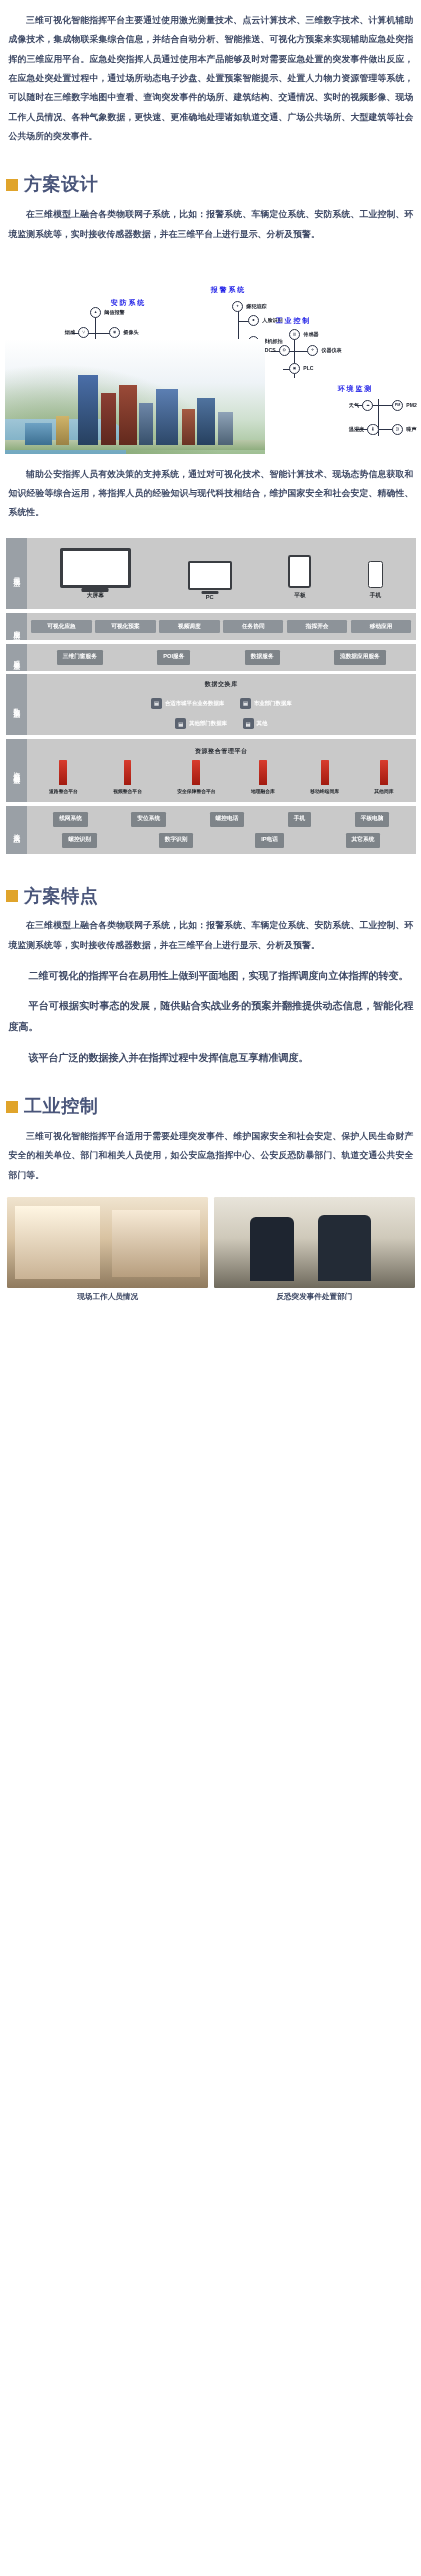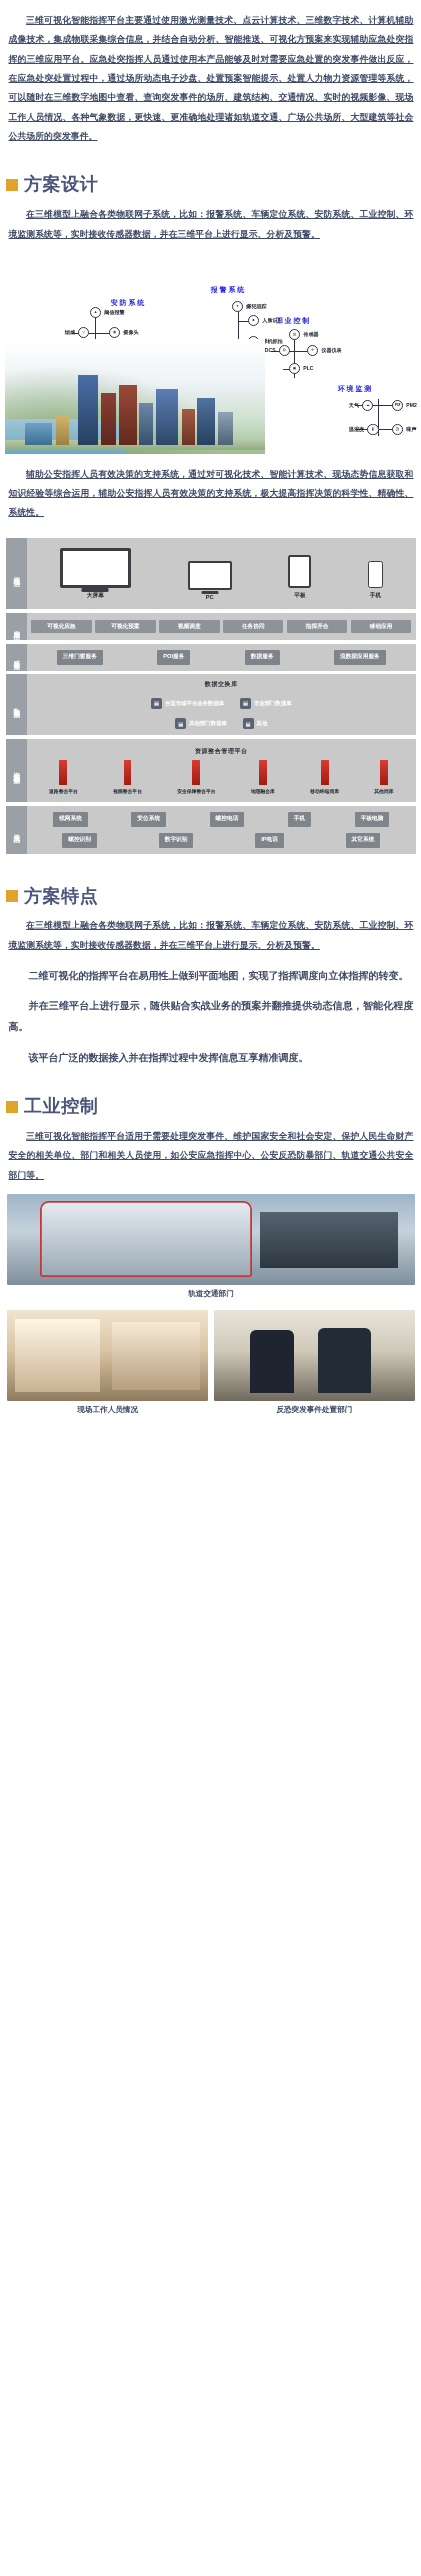--- a/index.html
+++ b/index.html
@@ -31,21 +31,20 @@
   
   .para {
     margin: 11px 8.5px 0 8.5px;
     font-size: 8.8px;
     line-height: 2.2;
     letter-spacing: 0.1px;
     text-align: justify;
     color:#3f4a66;
     font-weight: 600;
     text-indent: 2em;
-    text-decoration: underline;
   }
 
   .gap-sm { height: 15.7px; }
   .gap-md { height: 29px; }
 
   
   .iot-wrap {
     margin: 9.7px 4.8px 0 4.8px;
     height: 200px;
     position: relative;
@@ -311,21 +310,21 @@
       <div class="bld" style="left:134px; width:14.5px; height:42px; background:linear-gradient(180deg,#6e87a8,#37506b);"></div>
       <div class="bld" style="left:151px; width:22px; height:56px; background:linear-gradient(180deg,#5c7fb3,#2c4768);"></div>
       <div class="bld" style="left:177px; width:13.3px; height:36px; background:linear-gradient(180deg,#a55b43,#6a3324);"></div>
       <div class="bld" style="left:192px; width:18px; height:47px; background:linear-gradient(180deg,#50739f,#26405f);"></div>
       <div class="bld" style="left:213px; width:15.7px; height:33px; background:linear-gradient(180deg,#8fa3b8,#4d6275);"></div>
       <div class="bld" style="left:20.6px; width:27px; height:22px; background:linear-gradient(180deg,#6ea2c4,#3c6f91);"></div>
       <div class="bld" style="left:51px; width:13.3px; height:29px; background:linear-gradient(180deg,#d0b46a,#9b8244);"></div>
     </div>
   </div>
 
-  <p class="para">辅助公安指挥人员有效决策的支持系统，通过对可视化技术、智能计算技术、现场态势信息获取和知识经验等综合运用，辅助公安指挥人员有效决策的支持系统，极大提高指挥决策的科学性、精确性、系统性。</p>
+  <p class="para">辅助公安指挥人员有效决策的支持系统，通过对可视化技术、智能计算技术、现场态势信息获取和知识经验等综合运用，将指挥人员的经验知识与现代科技相结合，维护国家安全和社会安定、精确性、系统性。</p>
 
   <div class="gap-sm"></div>
 
   <div class="arch">
 
     <div class="layer display">
       <div class="layer-tab">展现层</div>
       <div class="layer-body">
         <div class="devices">
           <div class="dev">
@@ -453,37 +452,33 @@
   </div>
 
   <div class="gap-md"></div>
 
   <div class="section-head">
     <span class="sq"></span>
     <span class="section-title">方案特点</span>
   </div>
   <p class="para">在三维模型上融合各类物联网子系统，比如：报警系统、车辆定位系统、安防系统、工业控制、环境监测系统等，实时接收传感器数据，并在三维平台上进行显示、分析及预警。</p>
   <p class="feature">二维可视化的指挥平台在易用性上做到平面地图，实现了指挥调度向立体指挥的转变。</p>
-  <p class="feature">并在三维平台上进行显示，随供贴合实战业务的预案并翻推提供动态信息，智能化程度高。</p>
+  <p class="feature">平台可根据实时事态的发展，随供贴合实战业务的预案并翻推提供动态信息，智能化程度高。</p>
   <p class="feature">该平台广泛的数据接入并在指挥过程中发挥信息互享精准调度。</p>
 
   <div class="gap-md"></div>
 
   <div class="section-head">
     <span class="sq"></span>
     <span class="section-title">工业控制</span>
   </div>
   <p class="para">三维可视化智能指挥平台适用于需要处理突发事件、维护国家安全和社会安定、保护人民生命财产安全的相关单位、部门和相关人员使用，如公安应急指挥中心、公安反恐防暴部门、轨道交通公共安全部门等。</p>
 
   <div class="photos">
     <div class="prow">
-      <div class="pcell">
-        <div class="pimg p2"></div>
-        <div class="pcap">轨道交通部门</div>
-      </div>
     </div>
     <div class="prow">
       <div class="pcell">
         <div class="pimg p3"></div>
         <div class="pcap">现场工作人员情况</div>
       </div>
       <div class="pcell">
         <div class="pimg p4"></div>
         <div class="pcap">反恐突发事件处置部门</div>
       </div>

